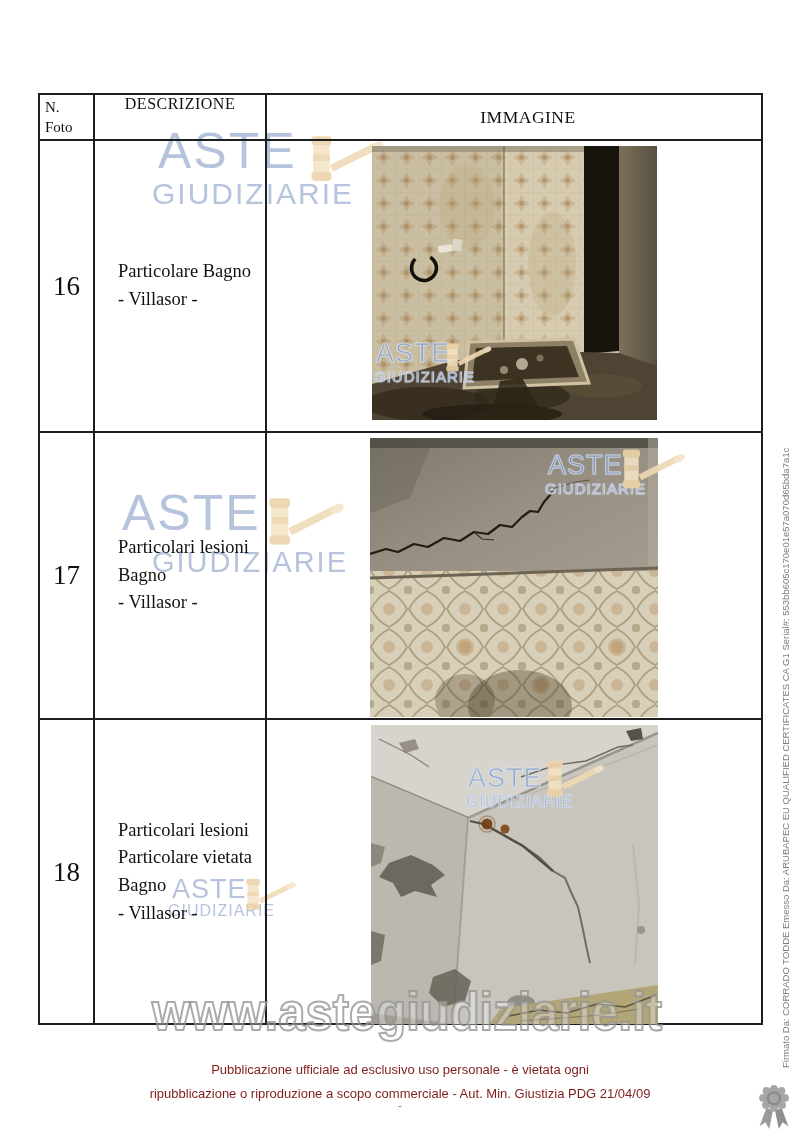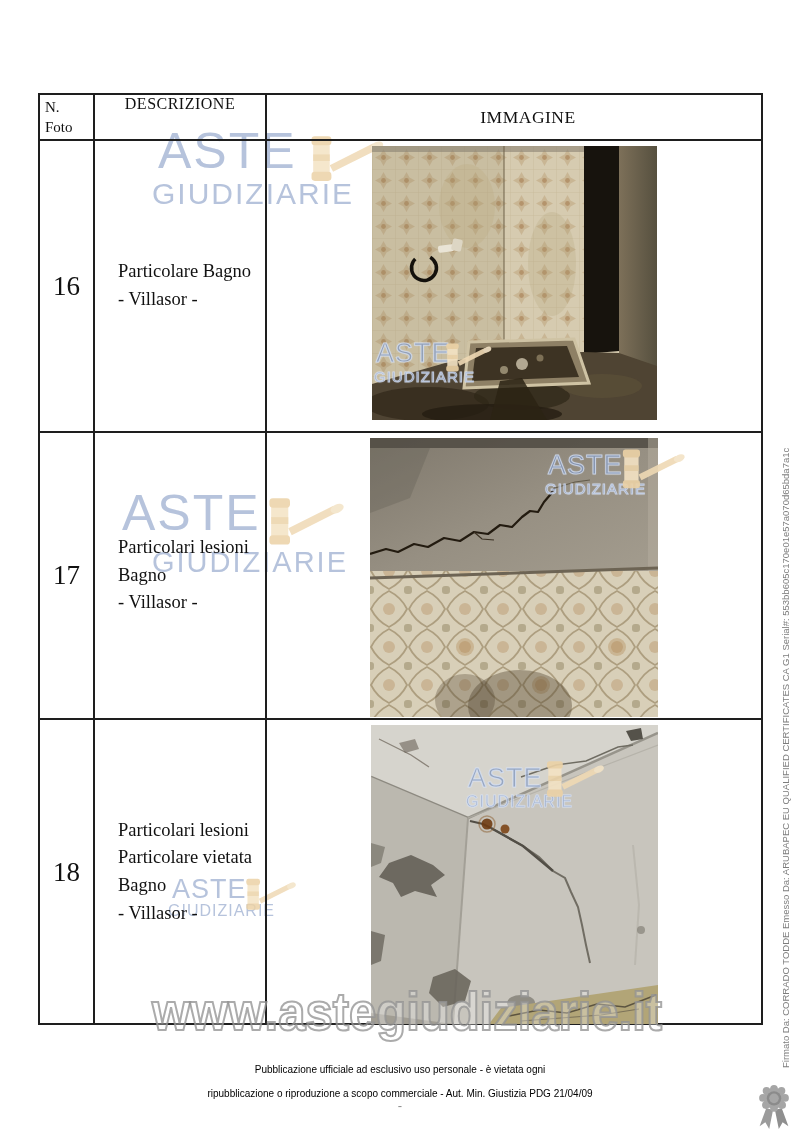--- a/index.html
+++ b/index.html
@@ -33,21 +33,21 @@
             text-shadow:0 0 2px rgba(235,242,255,0.55);}
   .gavel{position:absolute;}
 
   .wm-url{position:absolute;left:152px;top:984px;z-index:5;pointer-events:none;
           font-family:"Liberation Sans",sans-serif;font-weight:bold;font-size:49px;
           letter-spacing:0px;white-space:nowrap;color:rgba(255,255,255,0.30);
           -webkit-text-stroke:2px rgba(148,148,148,0.78);transform:scaleY(1.08);}
 
   
   .footer{position:absolute;left:0;top:1058px;width:800px;text-align:center;z-index:2;
-          font-family:"Liberation Sans",sans-serif;font-size:10px;line-height:24px;color:#000000;}
+          font-family:"Liberation Sans",sans-serif;font-size:13px;line-height:24px;color:#7f1d1d;}
   .page-mark{position:absolute;left:0;top:1098px;width:800px;text-align:center;
              font-family:"Liberation Sans",sans-serif;font-size:13px;color:#8a8a8a;z-index:2;}
 
   
   .vsig{position:absolute;left:780px;top:1068px;transform:rotate(-90deg);transform-origin:0 0;
         font-family:"Liberation Sans",sans-serif;font-size:9.5px;color:#7d7d7d;
         white-space:nowrap;z-index:6;}
   .seal{position:absolute;left:755px;top:1083px;z-index:6;}
 </style>
 </head>

